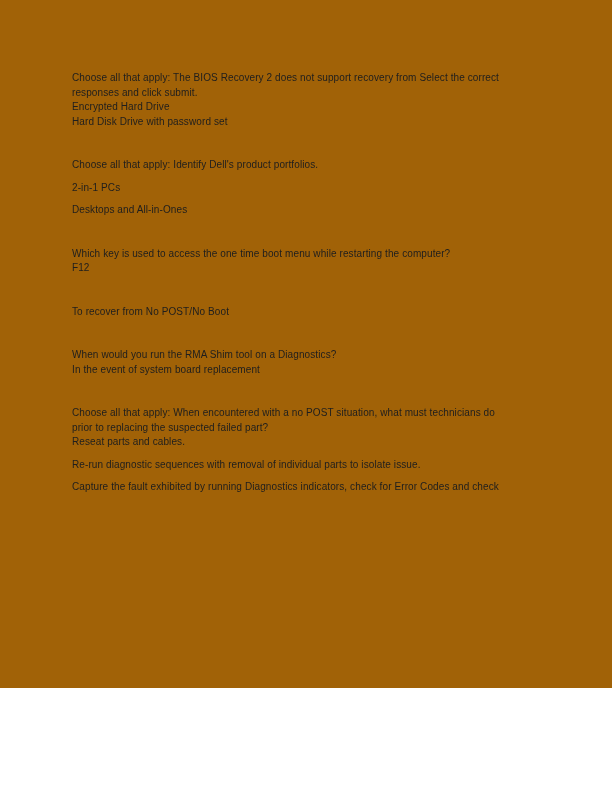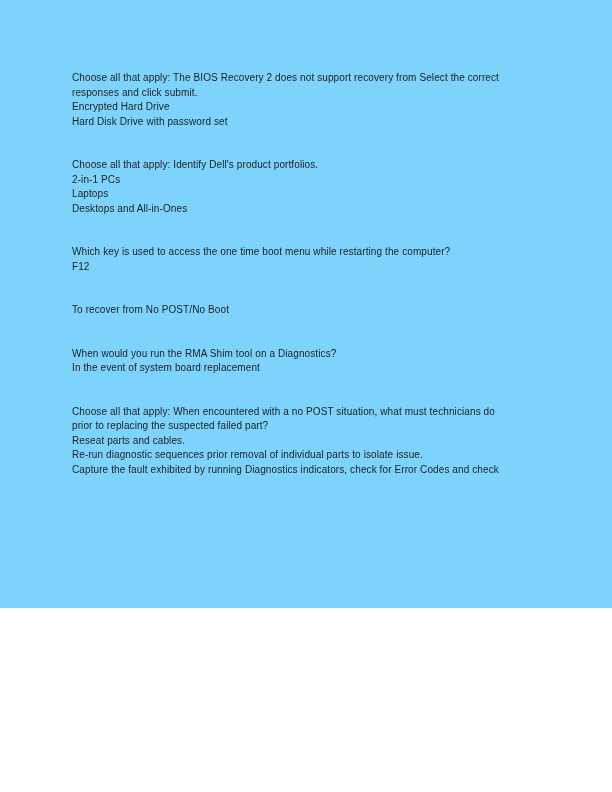--- a/index.html
+++ b/index.html
@@ -3,43 +3,43 @@
 <meta charset="utf-8">
 <style>
   html, body {
     margin: 0;
     padding: 0;
     background: #ffffff;
   }
   .page {
     position: relative;
     width: 612px;
-    height: 608px;
-    background: #7dd3fc;
+    height: 688px;
+    background: #a16207;
     overflow: hidden;
     font-family: "Liberation Sans", "DejaVu Sans", sans-serif;
   }
   .content {
     position: absolute;
     left: 72px;
     top: 71px;
     width: 470px;
     color: #1e1e1e;
   }
   .qa-block {
     margin-bottom: 29px;
   }
   .line {
     font-size: 10px;
     line-height: 14.5px;
     white-space: nowrap;
     letter-spacing: 0.1px;
   }
   .gap {
-    margin-top: 0;
+    margin-top: 8px;
   }
   .logo-badge {
     position: absolute;
     left: 505px;
     top: 747px;
     width: 90px;
     height: 30px;
     background: #151a2b;
     border-radius: 7px;
     display: flex;
@@ -75,21 +75,20 @@
     <div class="qa-block">
       <div class="line">Choose all that apply: The BIOS Recovery 2 does not support recovery from Select the correct</div>
       <div class="line">responses and click submit.</div>
       <div class="line">Encrypted Hard Drive</div>
       <div class="line">Hard Disk Drive with password set</div>
     </div>
 
     <div class="qa-block">
       <div class="line">Choose all that apply: Identify Dell's product portfolios.</div>
       <div class="line gap">2-in-1 PCs</div>
-      <div class="line gap">Laptops</div>
       <div class="line gap">Desktops and All-in-Ones</div>
     </div>
 
     <div class="qa-block">
       <div class="line">Which key is used to access the one time boot menu while restarting the computer?</div>
       <div class="line">F12</div>
     </div>
 
     <div class="qa-block">
       <div class="line">To recover from No POST/No Boot</div>
@@ -98,21 +97,21 @@
 
     <div class="qa-block">
       <div class="line">When would you run the RMA Shim tool on a Diagnostics?</div>
       <div class="line">In the event of system board replacement</div>
     </div>
 
     <div class="qa-block">
       <div class="line">Choose all that apply: When encountered with a no POST situation, what must technicians do</div>
       <div class="line">prior to replacing the suspected failed part?</div>
       <div class="line">Reseat parts and cables.</div>
-      <div class="line gap">Re-run diagnostic sequences prior removal of individual parts to isolate issue.</div>
+      <div class="line gap">Re-run diagnostic sequences with removal of individual parts to isolate issue.</div>
       <div class="line gap">Capture the fault exhibited by running Diagnostics indicators, check for Error Codes and check</div>
     </div>
 
   </div>
 
   <div class="logo-badge">
     <svg class="logo-plus" viewBox="0 0 18 18" aria-hidden="true">
       <defs>
         <linearGradient id="plusGrad" x1="0" y1="0" x2="1" y2="1">
           <stop offset="0" stop-color="#7c8cf8"></stop>

